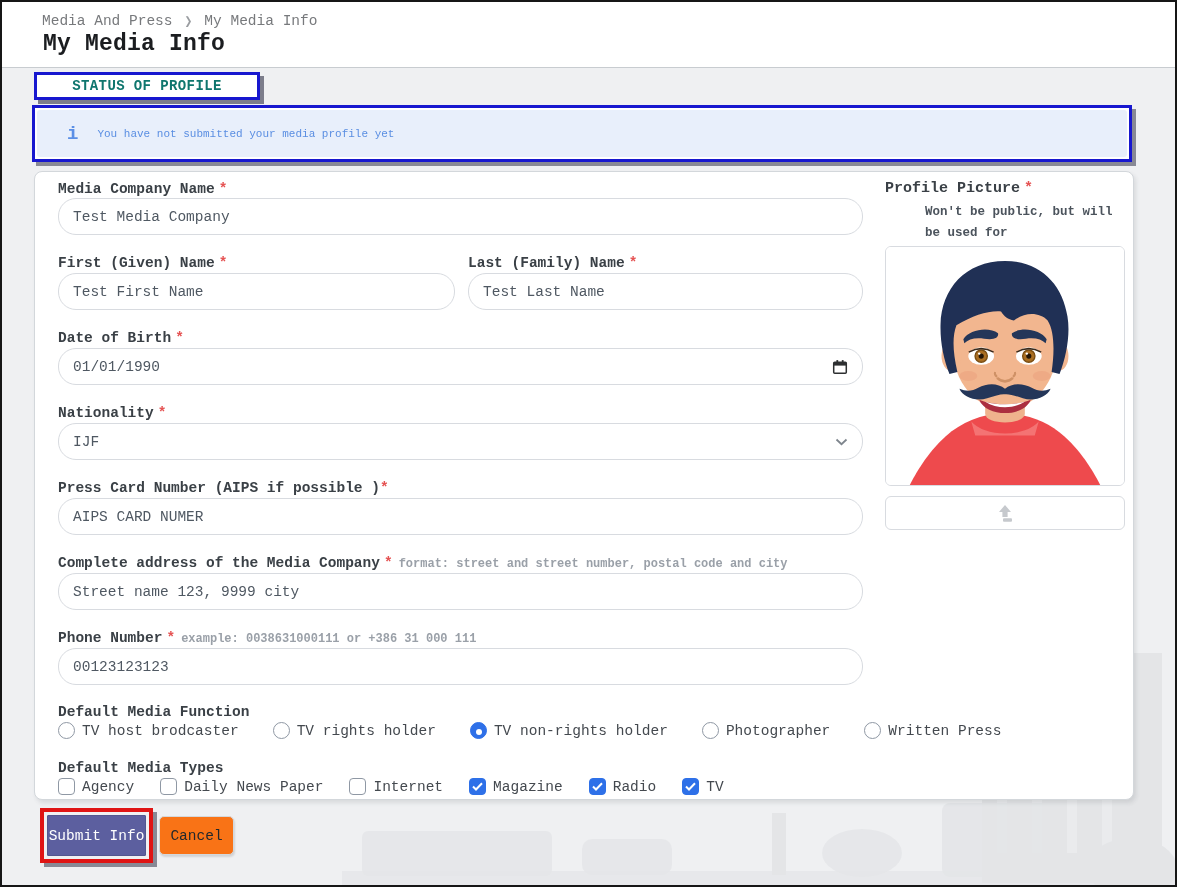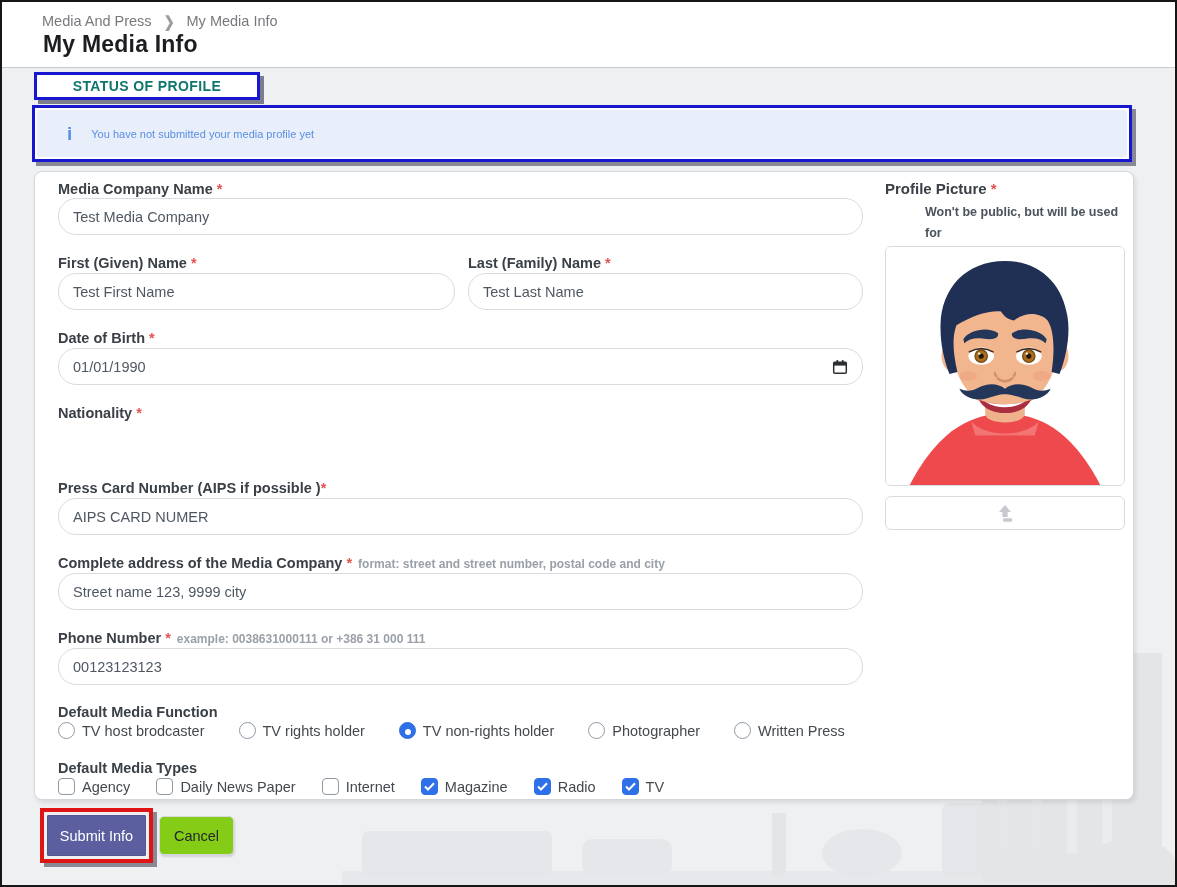--- a/index.html
+++ b/index.html
@@ -1,17 +1,17 @@
 <!DOCTYPE html>
 <html><head>
 <meta charset="utf-8">
 <style>
   html,body{margin:0;padding:0;background:#fff;}
   .screen{position:relative;width:1177px;height:887px;box-sizing:border-box;border:2px solid #161616;
-    background:#fff;overflow:hidden;font-family:Liberation Sans, sans-serif;}
+    background:#fff;overflow:hidden;font-family:Liberation Mono, monospace;}
   
   .header{position:absolute;top:0;left:0;right:0;height:65px;background:#fff;border-bottom:1px solid #c8ccd0;}
   .breadcrumb{position:absolute;top:11px;left:40px;font-size:14.5px;color:#77797c;display:flex;align-items:center;gap:12px;}
   .crumb-sep{color:#9a9da1;font-size:13px;font-weight:bold;transform:scaleY(1.15);}
   .page-title{position:absolute;top:29px;left:41px;font-size:23px;font-weight:bold;color:#1b1d20;letter-spacing:.2px;}
   
   .content-bg{position:absolute;top:66px;left:0;right:0;bottom:0;background:#eff0f2;}
   .watermark{position:absolute;left:340px;top:545px;width:835px;height:340px;opacity:.07;}
   
   .status-label-box{position:absolute;top:70px;left:32px;width:226px;height:28px;box-sizing:border-box;
@@ -51,21 +51,21 @@
   .pp-hint{position:absolute;top:30px;left:0;font-size:12.5px;font-weight:bold;color:#4b535c;line-height:21px;margin-left:40px;}
   .pp-box{position:absolute;top:74px;left:0;width:240px;height:240px;box-sizing:border-box;border:1px solid #d8dbe0;
     border-radius:6px;background:#fff;overflow:hidden;}
   .pp-upload{position:absolute;top:324px;left:0;width:240px;height:34px;box-sizing:border-box;border:1px solid #d8dbe0;
     border-radius:6px;background:#fff;display:flex;align-items:center;justify-content:center;cursor:pointer;}
   
   .submit-annotation{position:absolute;top:806px;left:38px;width:113px;height:55px;box-sizing:border-box;
     border:4px solid #df1414;box-shadow:4px 4px 0 rgba(10,10,35,.45);display:flex;align-items:center;justify-content:center;background:transparent;}
   .btn-submit{width:97px;height:39px;background:#5c5f9f;border:1px solid #53568f;border-radius:1px;color:#fff;
     font-size:14.5px;display:flex;align-items:center;justify-content:center;cursor:pointer;}
-  .btn-cancel{position:absolute;top:814px;left:157px;width:75px;height:39px;box-sizing:border-box;background:#84cc16;
+  .btn-cancel{position:absolute;top:814px;left:157px;width:75px;height:39px;box-sizing:border-box;background:#f97316;
     border:1px solid #d4d8dc;border-radius:5px;color:#23282c;font-size:14.5px;display:flex;align-items:center;
     justify-content:center;box-shadow:1px 2px 2px rgba(0,0,0,.12);cursor:pointer;}
   svg{display:block;}
 </style>
 </head>
 <body>
 
 <div class="screen">
 
   <div class="content-bg">
@@ -140,20 +140,26 @@
         <rect x="1.7" y="3.2" width="12.6" height="11" rx="1" fill="none" stroke="#2d2f31" stroke-width="1.5"></rect>
         <rect x="1.7" y="3.2" width="12.6" height="3.4" fill="#2d2f31"></rect>
         <rect x="4.4" y="1.1" width="1.8" height="3.2" fill="#2d2f31"></rect>
         <rect x="9.8" y="1.1" width="1.8" height="3.2" fill="#2d2f31"></rect>
       </svg>
     </div>
 
     <div class="frow" style="top:232px">
       <span class="flabel"><span>Nationality</span><span class="req">*</span></span>
     </div>
+    <div class="tinput" style="top:251px">
+      <span>IJF</span>
+      <svg width="13" height="8" viewBox="0 0 13 8">
+        <path d="M1.5 1.5 L6.5 6.2 L11.5 1.5" fill="none" stroke="#7e858d" stroke-width="1.8"></path>
+      </svg>
+    </div>
 
     <div class="frow" style="top:307px">
       <span class="flabel"><span>Press Card Number (AIPS if possible )</span><span class="req" style="margin-left:0">*</span></span>
     </div>
     <div class="tinput" style="top:326px">
       <span>AIPS CARD NUMER</span>
     </div>
 
     <div class="frow" style="top:382px">
       <span class="flabel"><span>Complete address of the Media Company</span><span class="req">*</span><span class="hint">format: street and street number, postal code and city</span></span>

